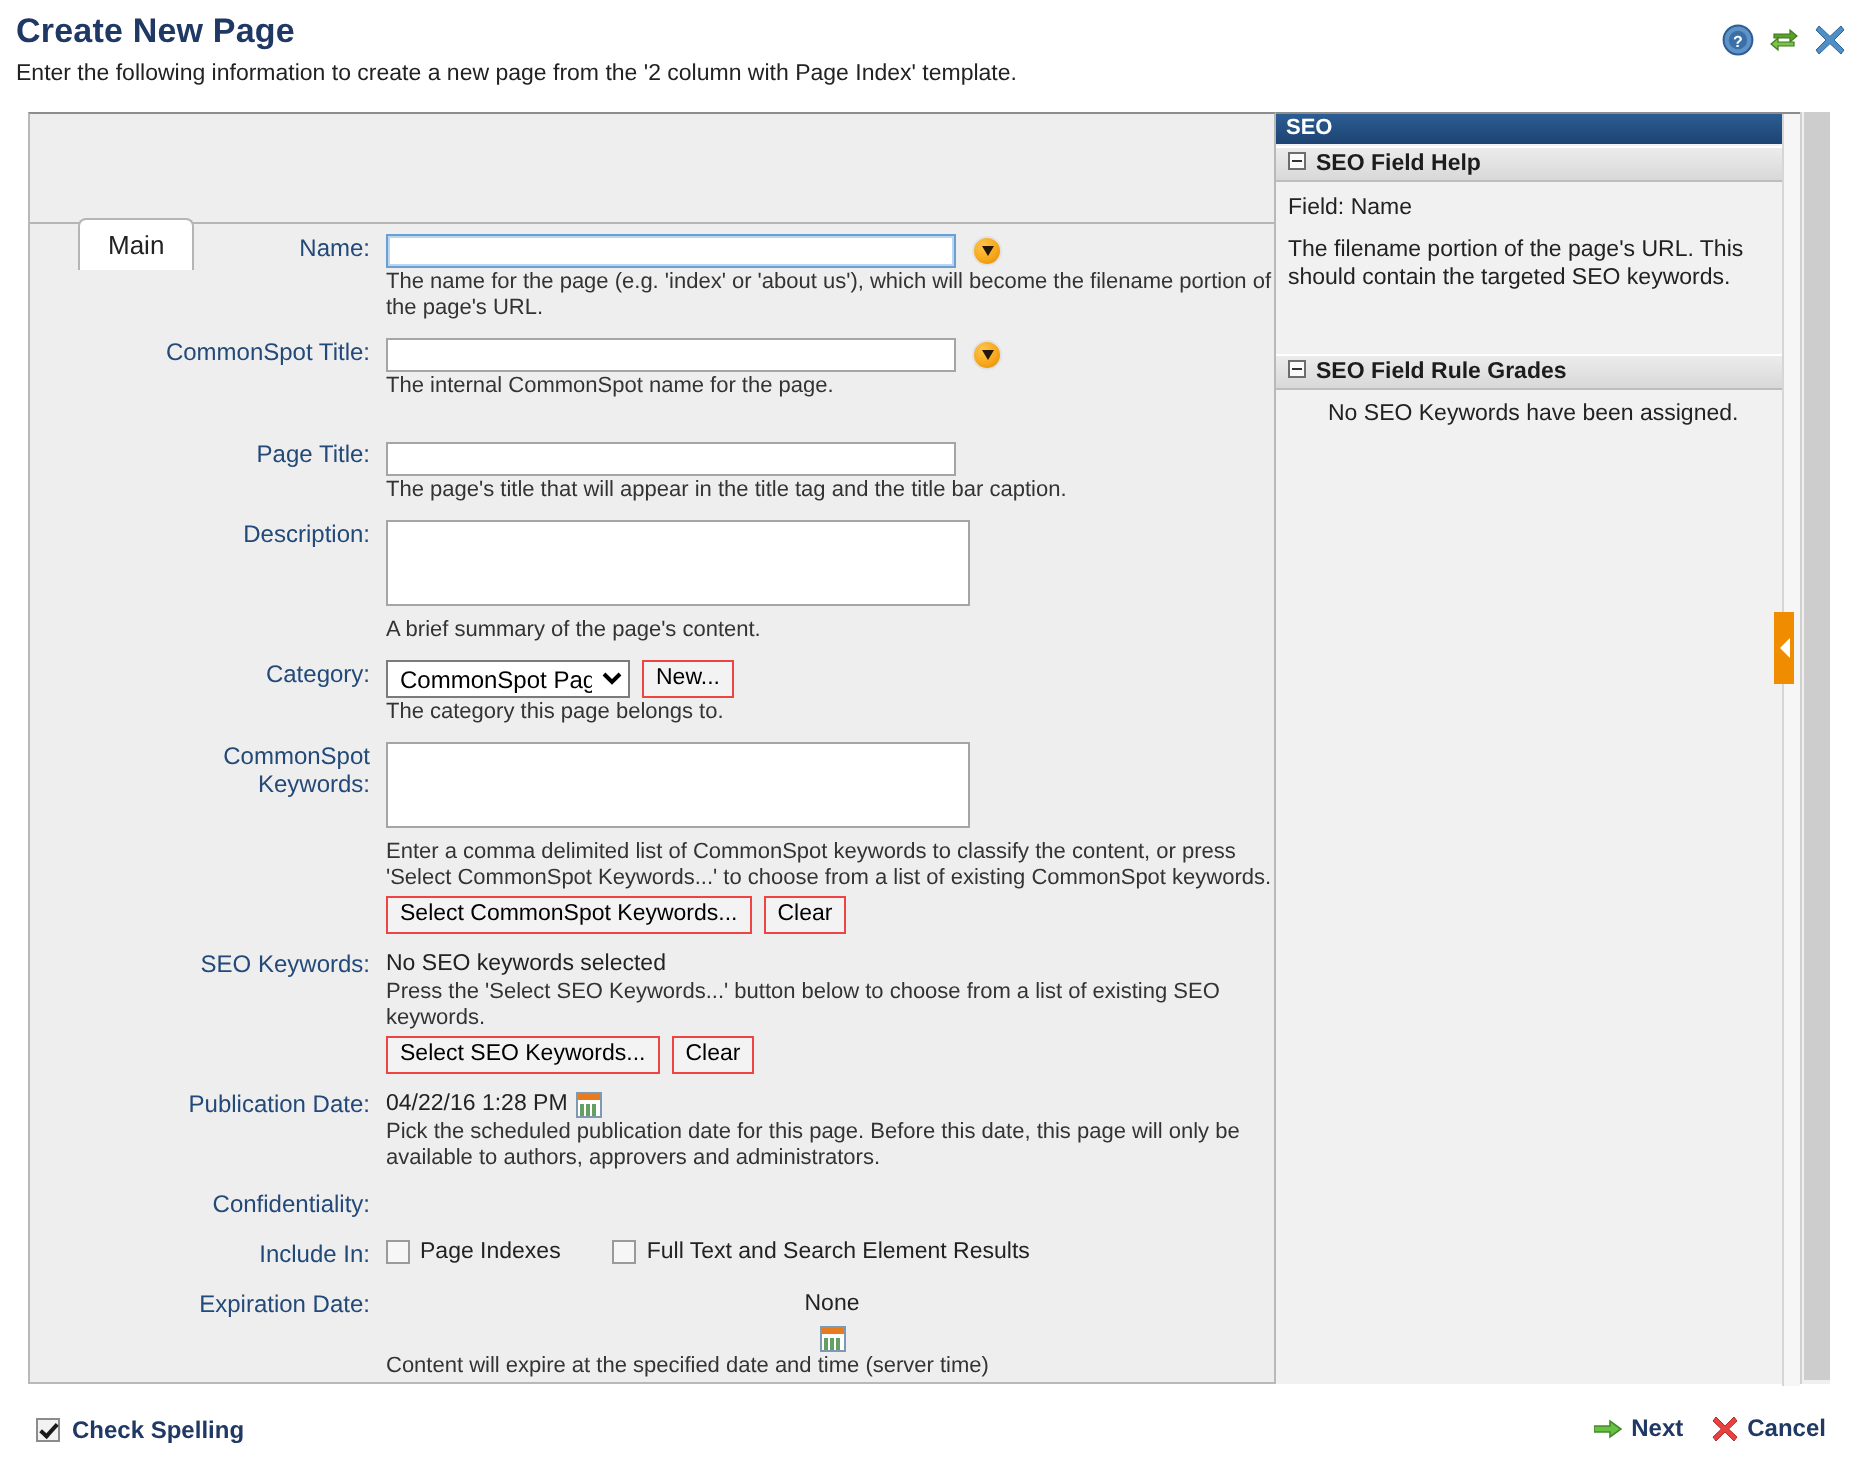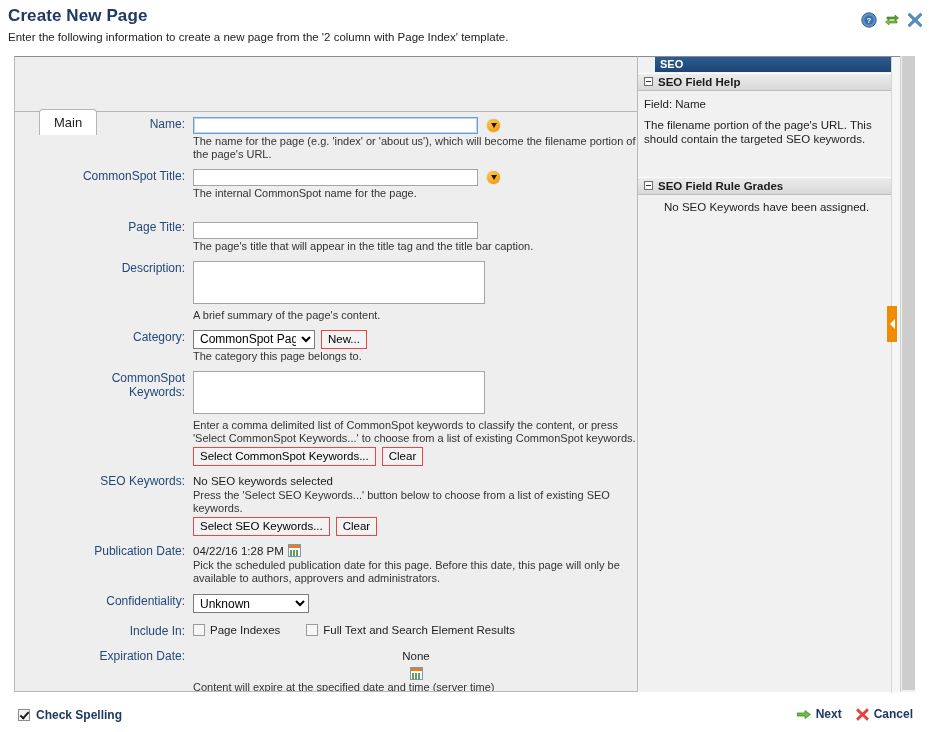--- a/index.html
+++ b/index.html
@@ -260,21 +260,21 @@
     font-size: 11.5px;
     color: #222;
     margin-left: 5px;
     vertical-align: 0px;
   }
   .plain { font-size: 11.5px; color: #222; line-height: 14px; }
 
   
   .seo-title {
     position: absolute;
-    left: 17px; top: 0;
+    left: 0; top: 0;
     width: 253px;
     height: 15px;
     background: linear-gradient(#2c5d93, #1d4372);
     color: #ffffff;
     font-size: 11px;
     font-weight: bold;
     line-height: 15px;
     padding-left: 5px;
     box-sizing: border-box;
   }
@@ -521,25 +521,20 @@
             <div class="plain" style="display:flex;align-items:center;gap:4px;">
               <span>04/22/16 1:28 PM</span>
               <span class="cal-icon"></span>
             </div>
             <div class="hint">Pick the scheduled publication date for this page. Before this date, this page will only be available to authors, approvers and administrators.</div>
           </div>
         </div>
 
         <div class="row" style="margin-bottom:11px;">
           <div class="lbl">Confidentiality:</div>
-          <div class="fld">
-            <select class="sel" style="width:116px;">
-              <option>Unknown</option>
-            </select>
-          </div>
         </div>
 
         <div class="row" style="margin-bottom:11px;">
           <div class="lbl">Include In:</div>
           <div class="fld">
             <div style="display:flex;align-items:center;">
               <span class="chk"></span>
               <span class="cb-label">Page Indexes</span>
               <span class="chk" style="margin-left:26px;"></span>
               <span class="cb-label">Full Text and Search Element Results</span>

